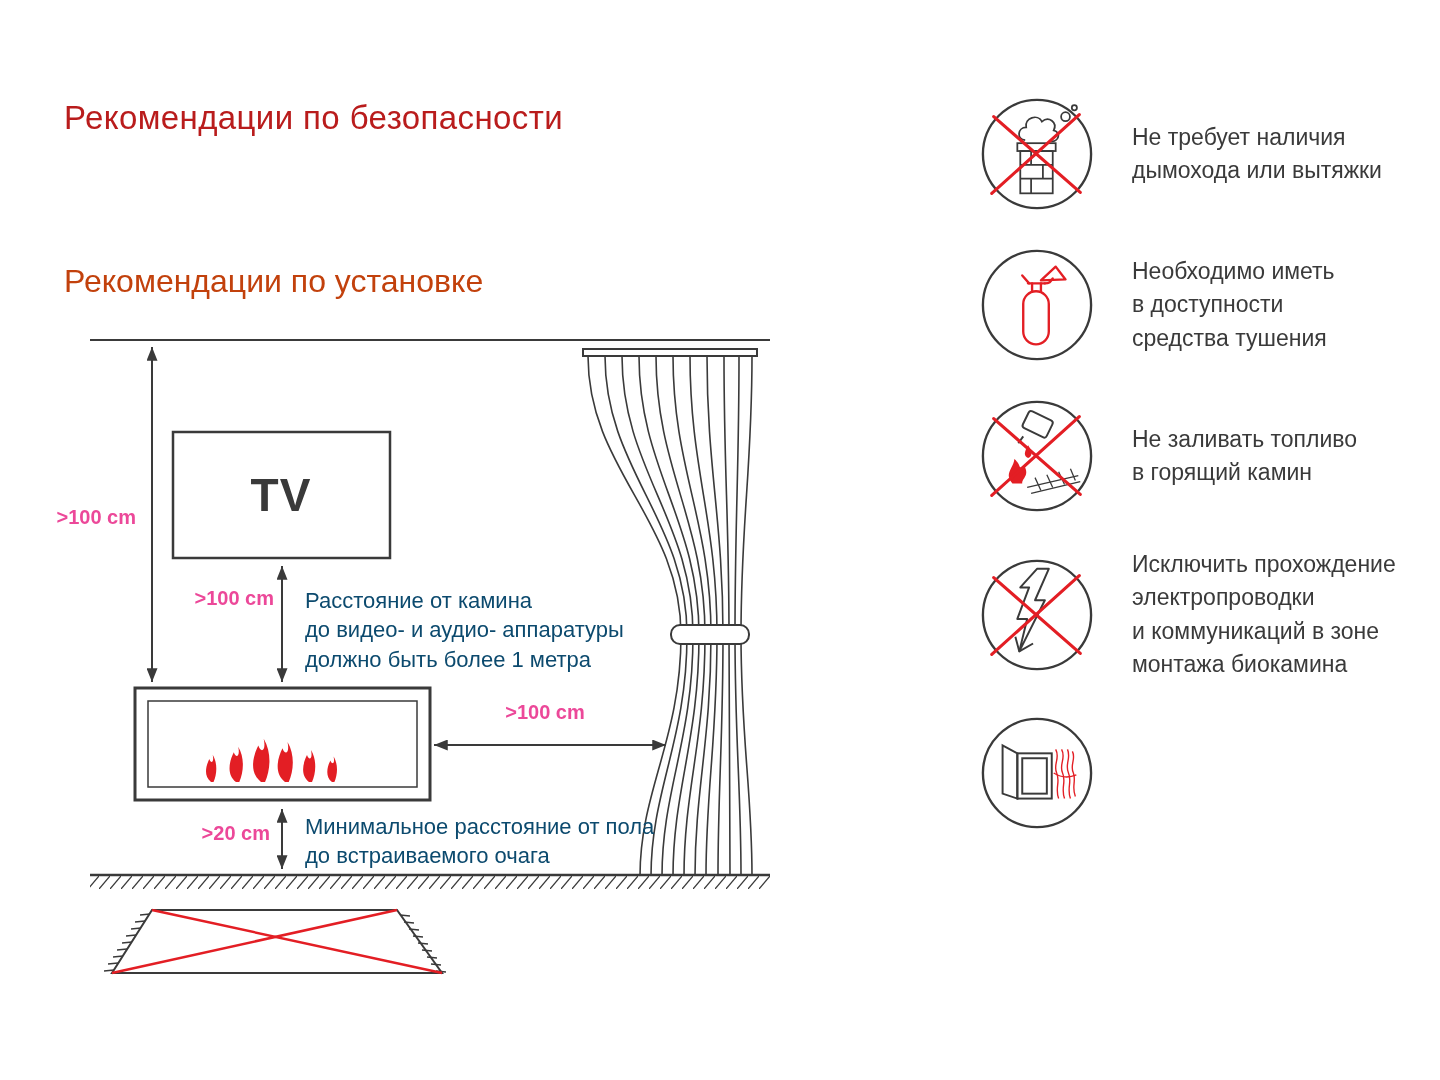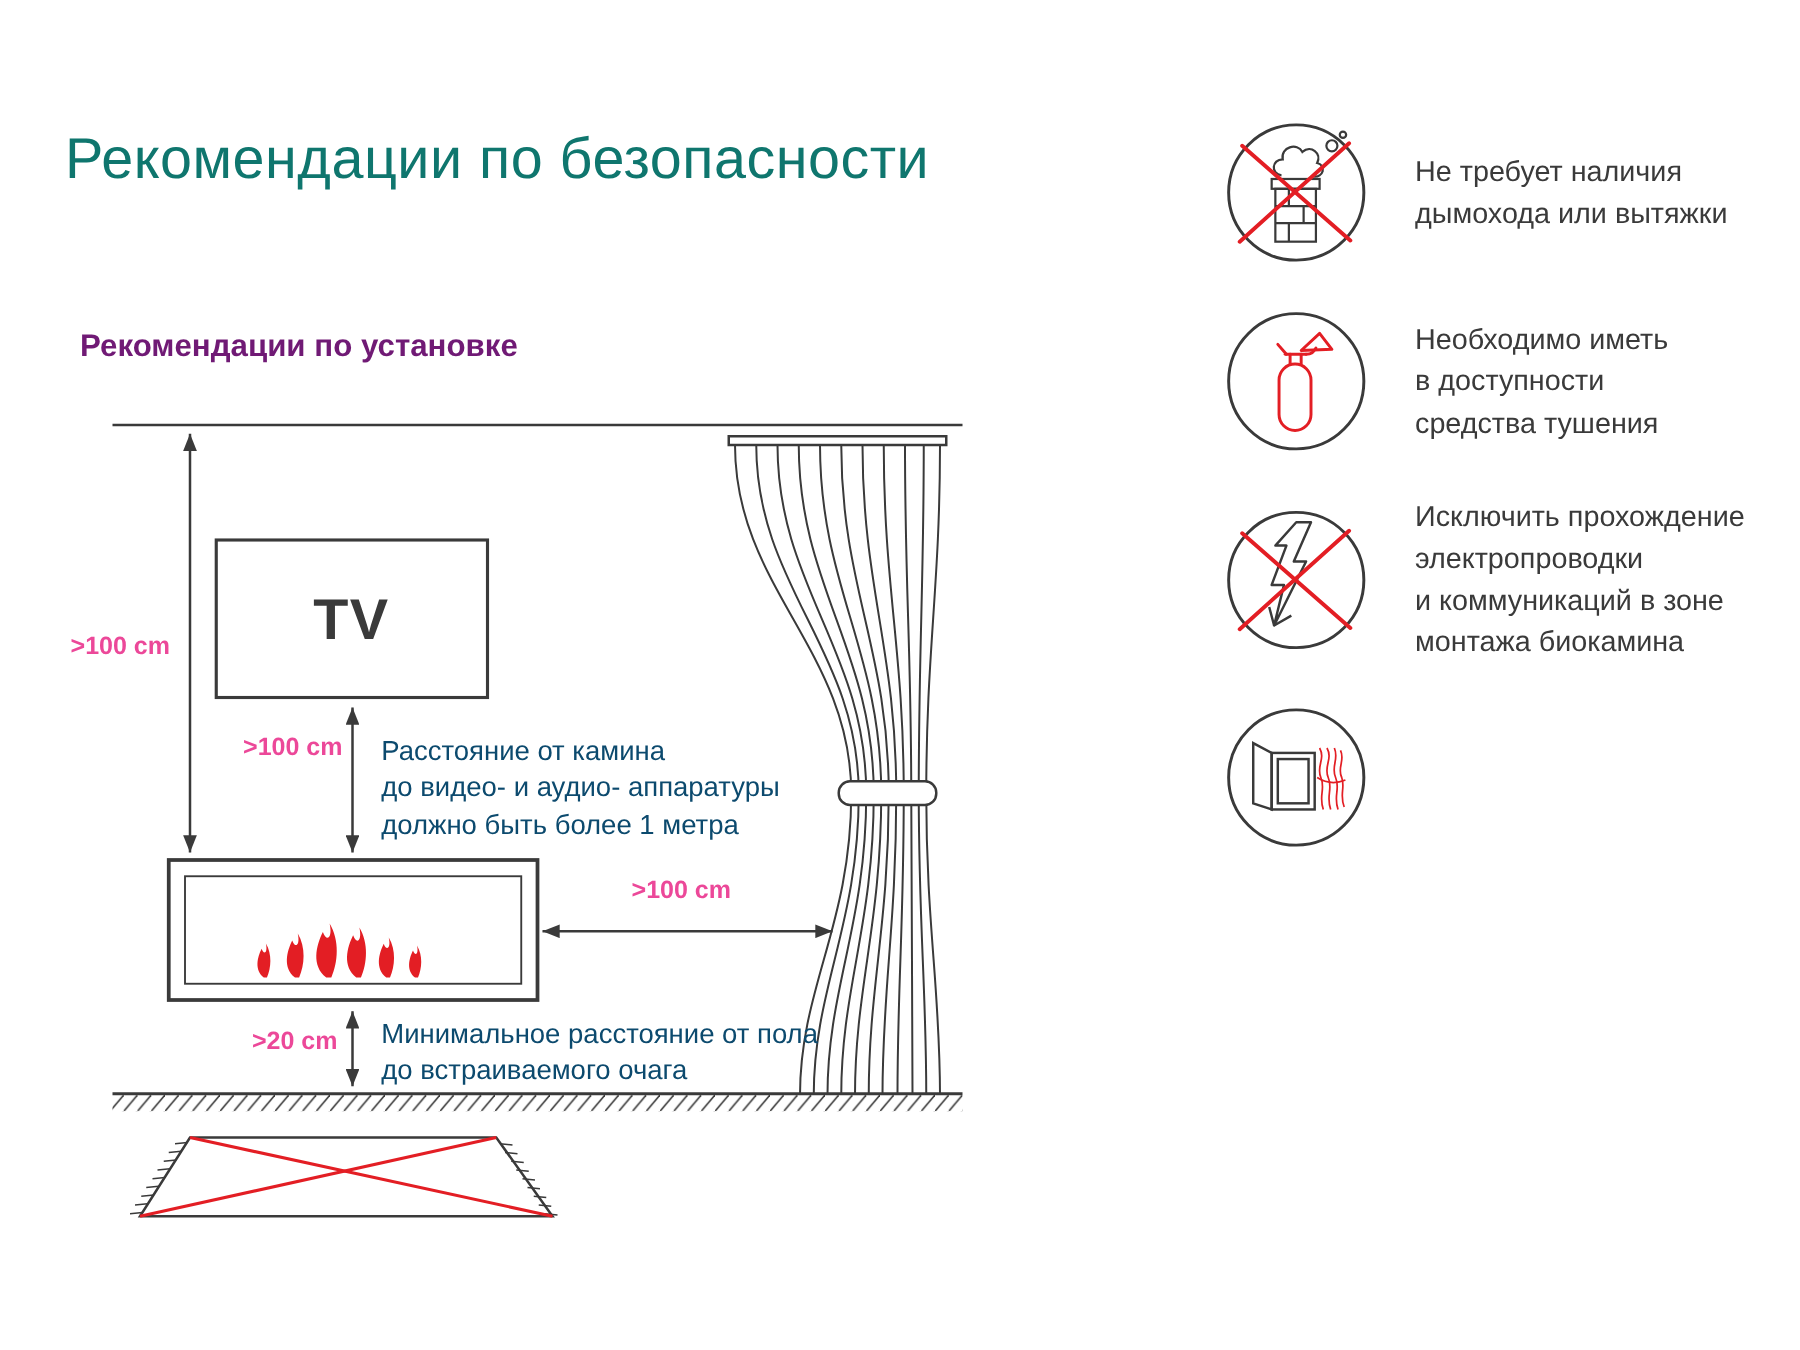--- a/index.html
+++ b/index.html
@@ -2,22 +2,22 @@
 <html><head>
 <meta charset="utf-8">
 <style>
   * { margin:0; padding:0; box-sizing:border-box; }
   html,body { background:#ffffff; }
   body {
     width:1440px; height:1080px; position:relative; overflow:hidden;
     font-family:"Liberation Sans", sans-serif; color:#3a3a3a;
   }
   .abs { position:absolute; }
-  .page-title { left:52px; top:99px; font-size:46px; font-weight:400; letter-spacing:0.4px; color:#0f766e; }
-  .section-title { left:64px; top:263px; font-size:25px; font-weight:700; color:#701a75; }
+  .page-title { left:64px; top:99px; font-size:33px; font-weight:400; letter-spacing:0.4px; color:#b91c1c; }
+  .section-title { left:64px; top:263px; font-size:32px; font-weight:400; color:#c2410c; }
   .dim-label { font-size:20px; font-weight:700; white-space:nowrap; color:#ec4899; }
   .note { font-size:22px; line-height:1.34; white-space:pre-line; color:#0c4a6e; }
   .diagram-svg { left:55px; top:330px; }
   .safety-col { position:absolute; left:978px; top:95px; width:445px; display:flex; flex-direction:column; gap:33px; }
   .safety-row { display:flex; align-items:center; gap:36px; }
   .safety-icon { width:118px; height:118px; flex:0 0 118px; }
   .safety-text { font-size:23px; line-height:1.45; white-space:pre-line; color:#3a3a3a; }
   svg text { font-family:"Liberation Sans", sans-serif; }
 </style>
 </head>
@@ -138,20 +138,41 @@
         <path d="M64,35 L79,21 L89,34 Z"></path>
         <path d="M68,38 c5,0 6,-2 8,-5"></path>
       </g>
     </svg>
     <div class="safety-text">Необходимо иметь
 в доступности
 средства тушения</div>
   </div>
 
 
+  <div class="safety-row">
+    <svg class="safety-icon" viewBox="0 0 120 120">
+      <circle cx="60" cy="60" r="55" fill="none" stroke="#3a3a3a" stroke-width="2.4"></circle>
+      <g fill="none" stroke="#3a3a3a" stroke-width="2">
+        <rect x="47" y="18" width="27" height="19" rx="3" transform="rotate(26 60 28)"></rect>
+        <line x1="46" y1="40" x2="41" y2="47"></line>
+      </g>
+      <path d="M51,49 c-4.5,7.5 -4.5,11 0,13 c4.5,-2 4.5,-5.5 0,-13 z" fill="#e31e24"></path>
+      <path d="M35,88 c-9,-10 1,-15 2,-25 c8,7 3,11 10,7 c6,10 -3,13 -2,18 z" fill="#e31e24"></path>
+      <g stroke="#3a3a3a" stroke-width="1.3" fill="none">
+        <path d="M50,92 L102,80 M54,98 L104,86"></path>
+        <path d="M58,82 L64,95 M70,79 L76,92 M82,76 L88,89 M94,73 L99,85"></path>
+      </g>
+      <g stroke="#e31e24" stroke-width="3.2" stroke-linecap="round">
+        <line x1="16" y1="22" x2="104" y2="99"></line>
+        <line x1="103" y1="20" x2="14" y2="100"></line>
+      </g>
+    </svg>
+    <div class="safety-text">Не заливать топливо
+в горящий камин</div>
+  </div>
 
   <div class="safety-row">
     <svg class="safety-icon" viewBox="0 0 120 120">
       <circle cx="60" cy="60" r="55" fill="none" stroke="#3a3a3a" stroke-width="2.4"></circle>
       <path d="M60,13 L72,13 L58,45 L68,45 L42,97 L50,64 L40,64 L52,32 L43,32 Z" fill="none" stroke="#3a3a3a" stroke-width="2" stroke-linejoin="round"></path>
       <path d="M42,97 L38,82 M42,97 L56,89" stroke="#3a3a3a" stroke-width="2" fill="none"></path>
       <g stroke="#e31e24" stroke-width="3.2" stroke-linecap="round">
         <line x1="16" y1="22" x2="104" y2="99"></line>
         <line x1="103" y1="20" x2="14" y2="100"></line>
       </g>

